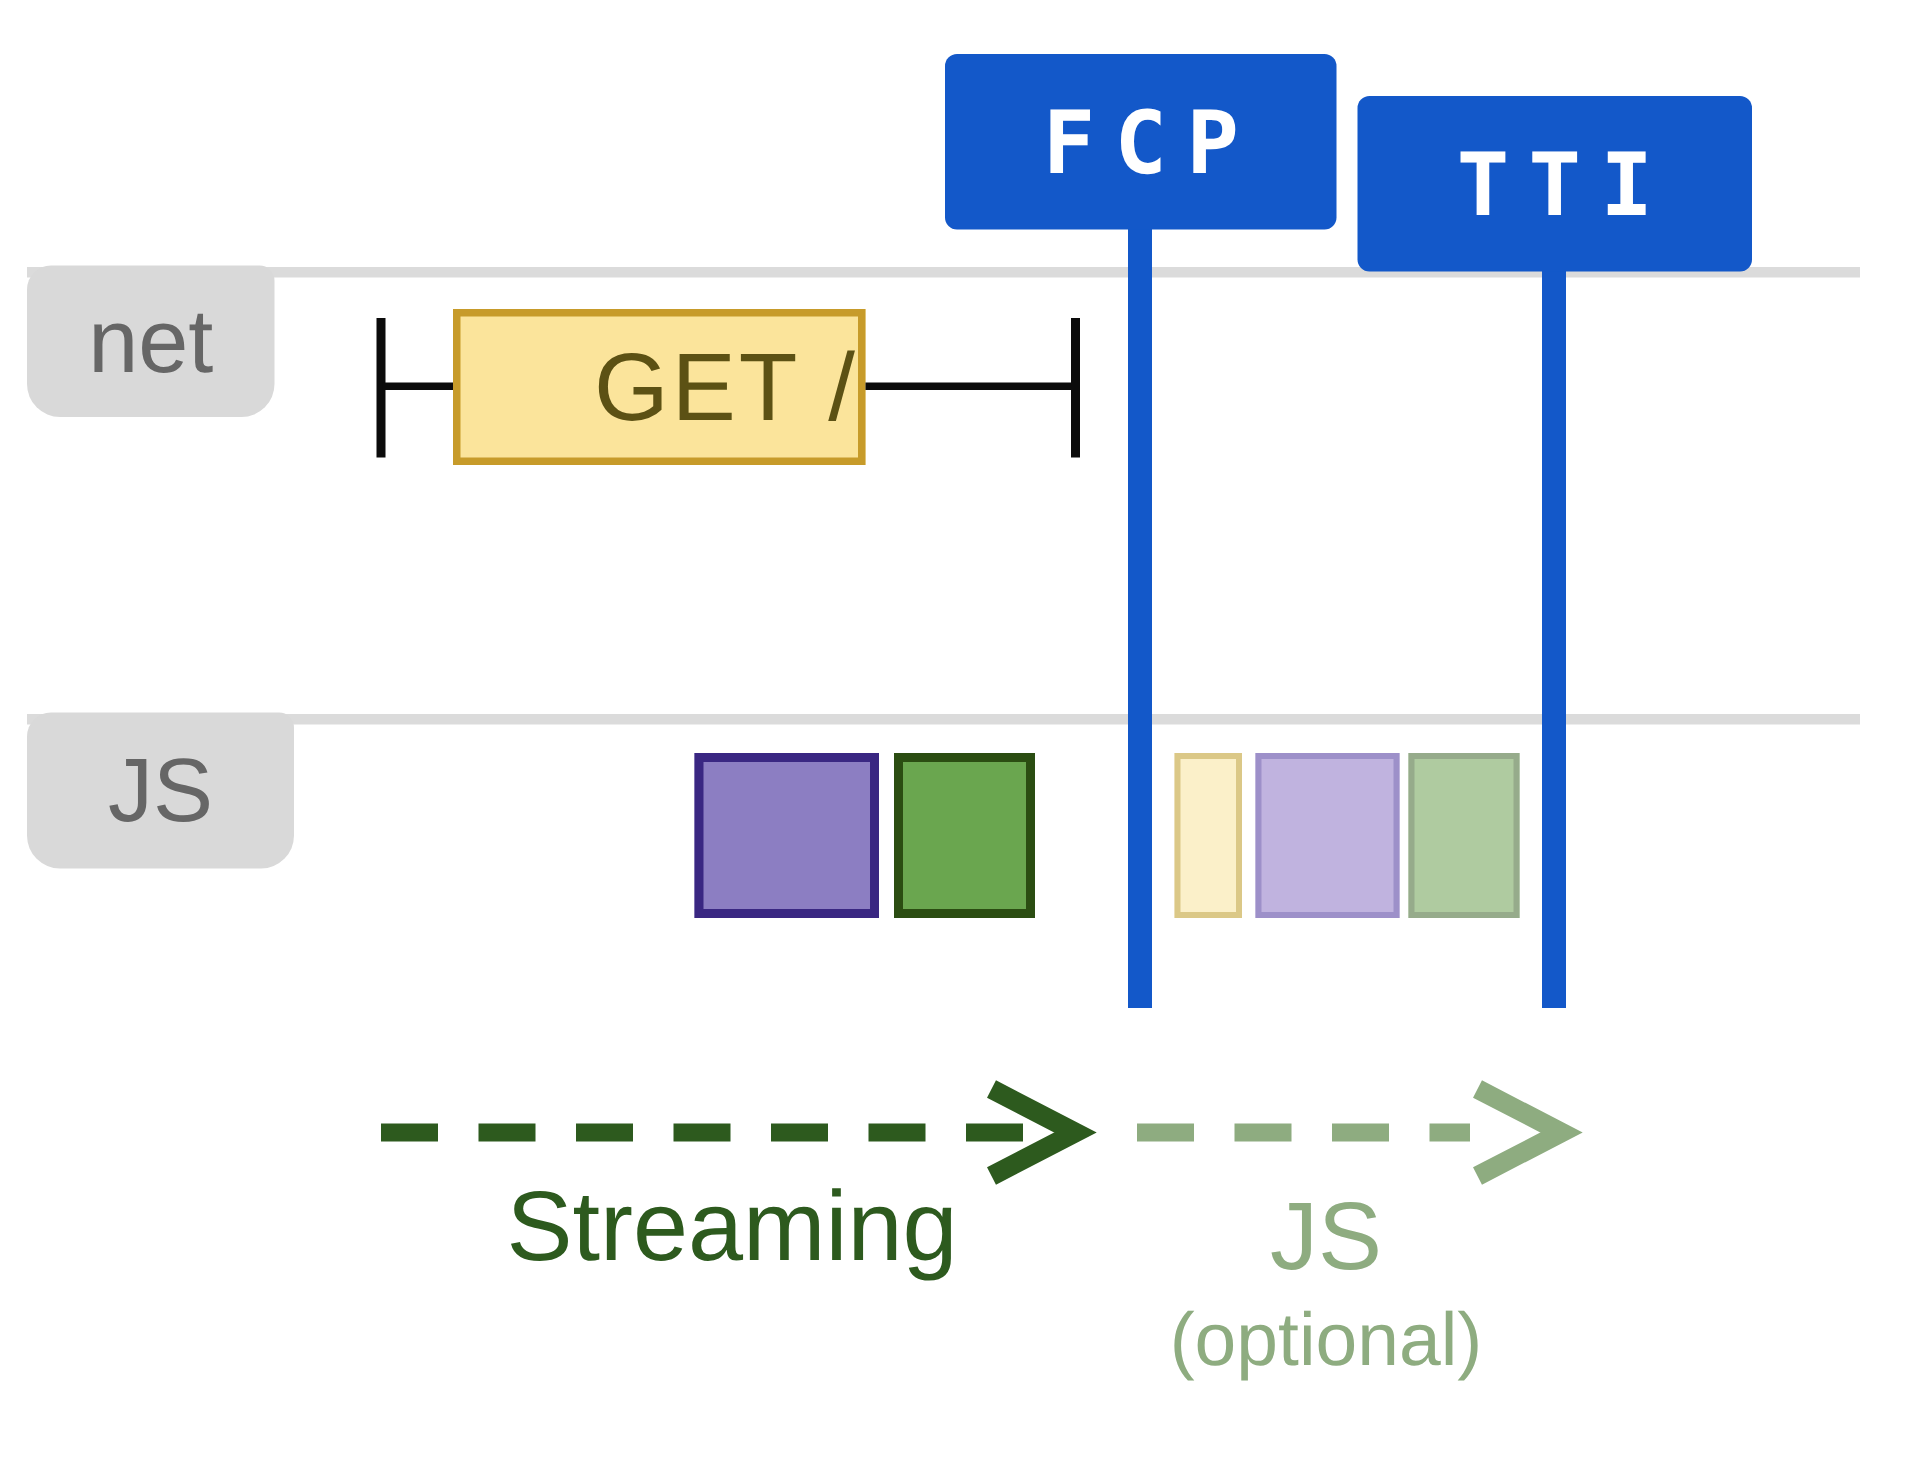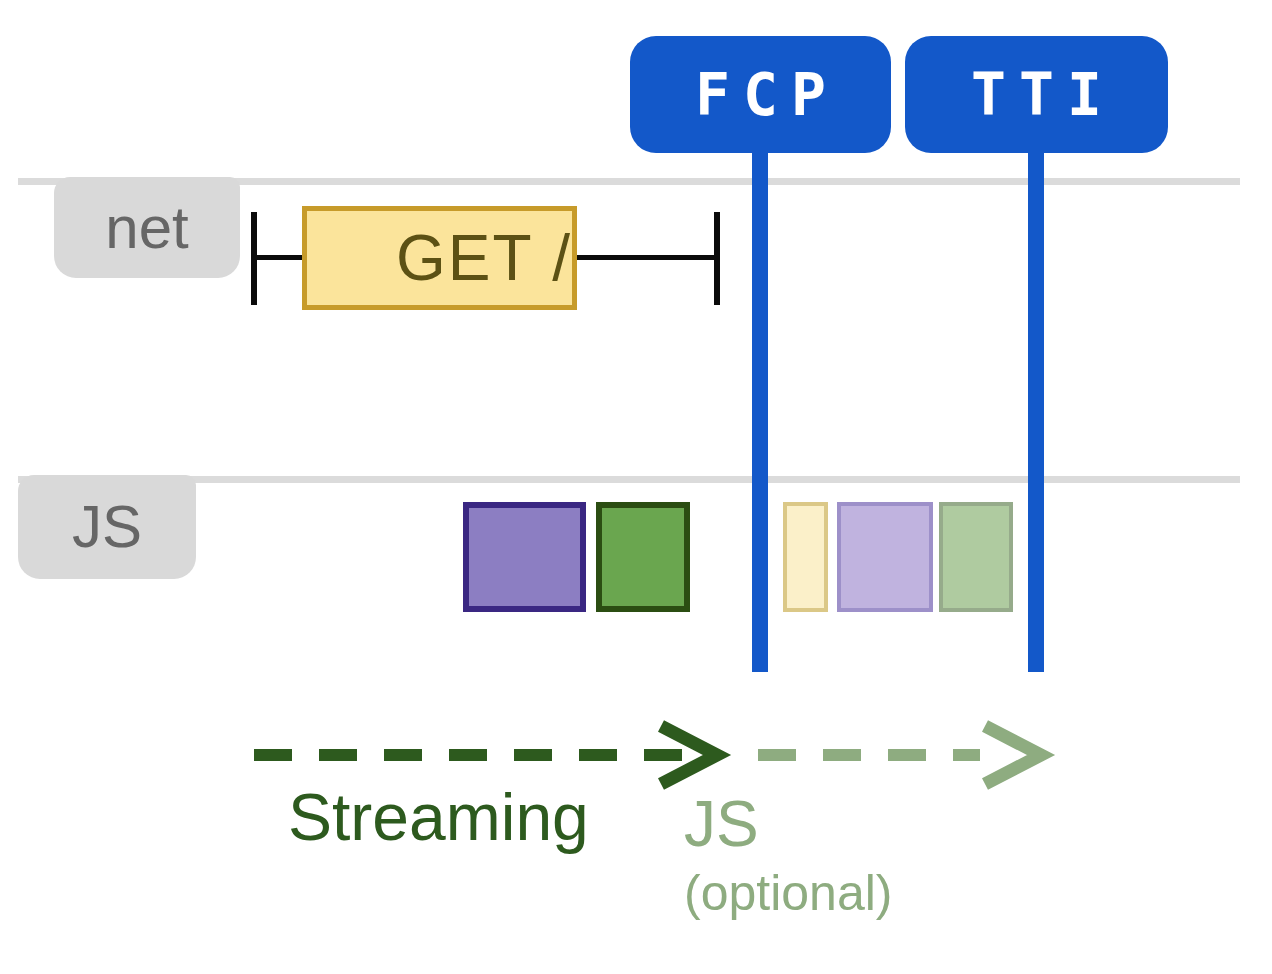--- a/index.html
+++ b/index.html
@@ -11,31 +11,31 @@
   .track-line{position:absolute;left:18px;width:1222px;height:7px;background:var(--track-line);z-index:1;}
   .track-line.net{top:178px;}
   .track-line.js{top:476px;}
   
   .tab{
     position:absolute;left:18px;background:var(--tab-bg);z-index:2;
     border-radius:16px 10px 22px 22px;
     display:flex;align-items:center;justify-content:center;
     color:var(--tab-text);font-size:60px;line-height:1;
   }
-  .tab.net{top:177px;width:186px;height:101px;margin-left:36px;}
+  .tab.net{top:177px;width:165px;height:101px;}
   .tab.js{top:475px;width:178px;height:104px;}
   
   .badge{
     position:absolute;top:36px;height:117px;background:var(--accent-blue);
-    border-radius:26px;z-index:5;display:flex;align-items:center;justify-content:center;
+    border-radius:8px;z-index:5;display:flex;align-items:center;justify-content:center;
     color:#fff;font-family:"DejaVu Sans Mono",monospace;font-weight:bold;
     font-size:58px;letter-spacing:13px;text-indent:13px;
   }
   .badge.fcp{left:630px;width:261px;}
-  .badge.tti{left:905px;width:263px;}
+  .badge.tti{left:905px;width:263px;margin-top:28px;}
   .stem{position:absolute;top:150px;width:16px;height:522px;background:var(--accent-blue);z-index:4;}
   .stem.fcp{left:752px;}
   .stem.tti{left:1028px;}
   
   .tick{position:absolute;top:212px;width:6px;height:93px;background:var(--whisker-black);z-index:3;}
   .tick.left{left:251px;}
   .tick.right{left:714px;}
   .connector{position:absolute;top:255px;height:5px;background:var(--whisker-black);z-index:3;}
   .connector.left{left:255px;width:47px;}
   .connector.right{left:577px;width:137px;}
@@ -54,21 +54,21 @@
   .task-5{left:939px;width:74px; background:var(--task5-fill);border:4px solid var(--task5-border);}
   
   .arrows-svg{position:absolute;left:240px;top:720px;width:820px;height:70px;z-index:2;}
   .dash-line{fill:none;stroke-width:12;}
   .dash-line.dark{stroke:var(--streaming-green);stroke-dasharray:38 27;}
   .dash-line.sage{stroke:var(--optional-sage);stroke-dasharray:38 27;}
   .chevron{fill:none;stroke-width:13;stroke-linejoin:miter;}
   .chevron.dark{stroke:var(--streaming-green);}
   .chevron.sage{stroke:var(--optional-sage);}
   
-  .caption{position:absolute;text-align:left;z-index:2;line-height:1;}
+  .caption{position:absolute;text-align:center;z-index:2;line-height:1;}
   .caption.streaming{left:288px;top:784px;width:400px;font-size:66px;color:var(--streaming-green);}
   .caption.js-label{left:684px;top:792px;width:400px;font-size:64px;color:var(--optional-sage);}
   .caption.optional-label{left:684px;top:868px;width:400px;font-size:50px;color:var(--optional-sage);}
 </style>
 </head>
 <body>
 
 <div class="stage">
 
   <div class="track-line net"></div>

